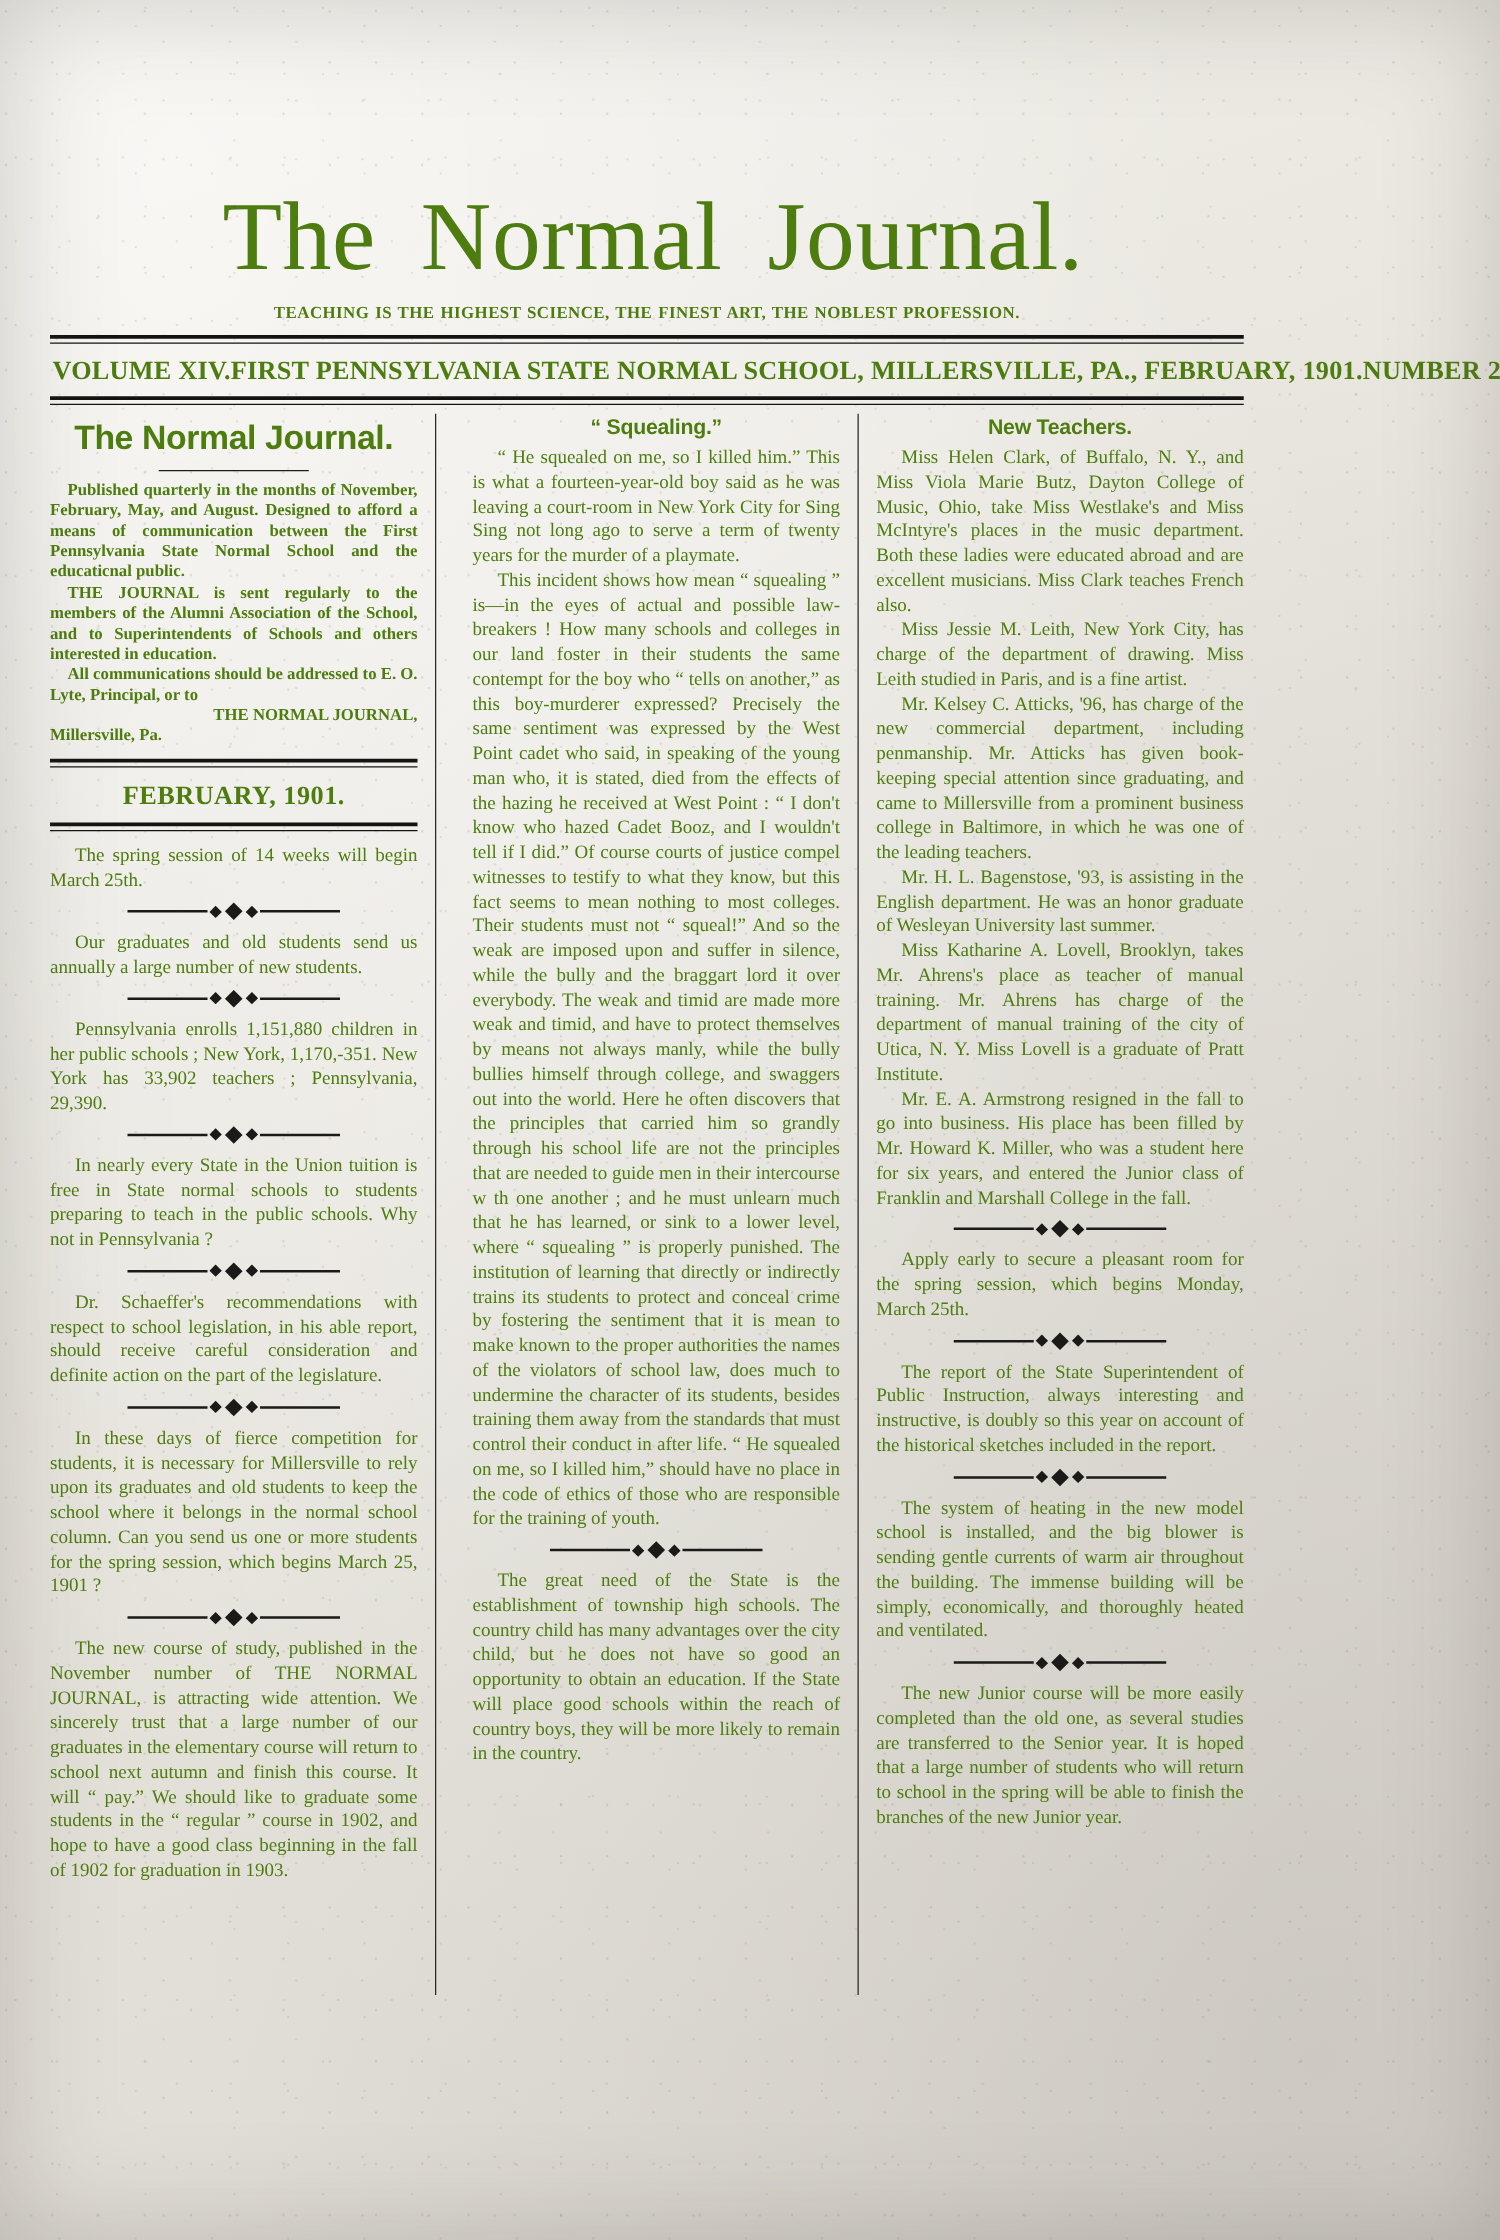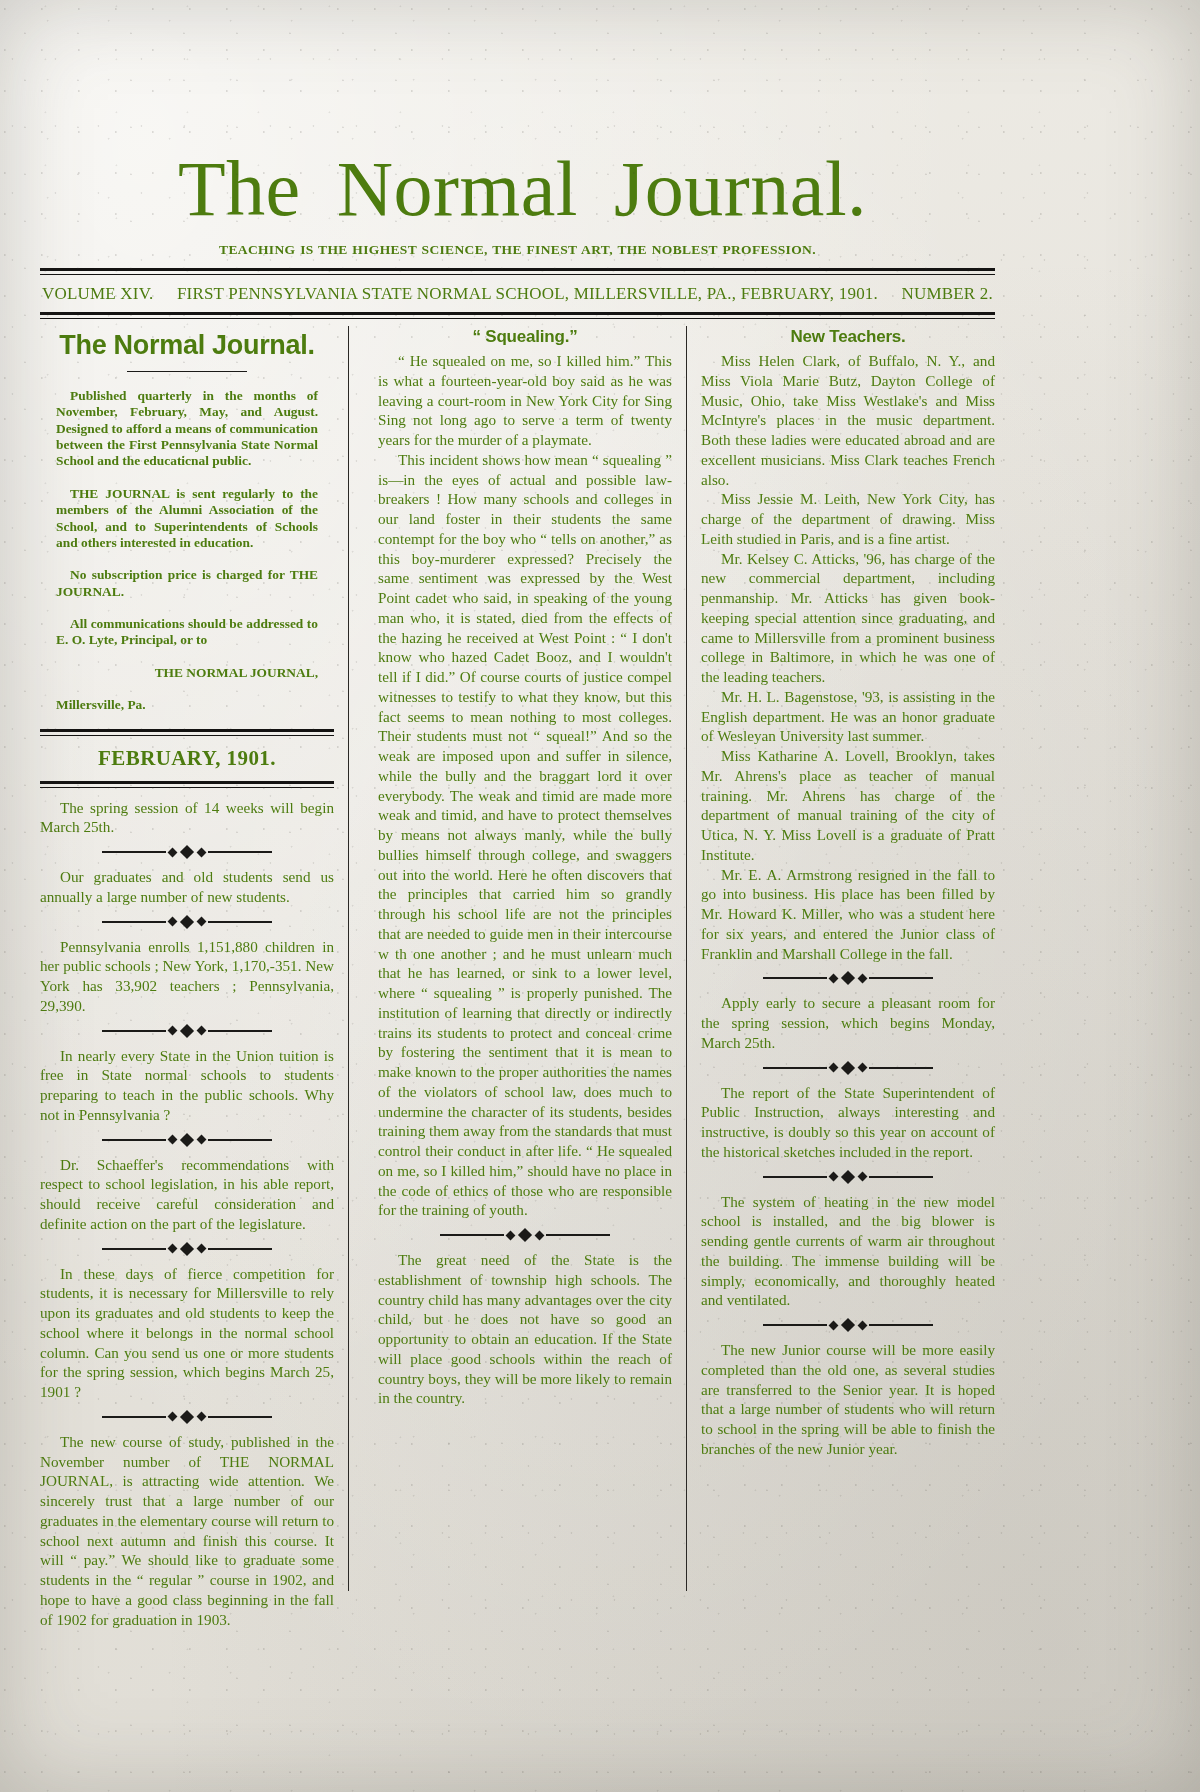--- a/index.html
+++ b/index.html
@@ -67,23 +67,24 @@
   .rule-double {
     border-top: 3px solid #141312;
     border-bottom: 1.5px solid #141312;
     height: 3px;
     margin: 0 0 0 0;
   }
   .volumeline {
     display: flex;
     justify-content: space-between;
     align-items: flex-end;
-    font-size: 17px;
+    font-size: 21px;
     padding: 9px 2px 8px 2px;
     letter-spacing: 0.2px;
+    font-weight: bold;
   }
   .sc {
     font-variant: small-caps;
   }
   .volumeline .vl-left { white-space: nowrap; }
   .volumeline .vl-mid  { white-space: nowrap; }
   .volumeline .vl-right{ white-space: nowrap; }
 
   
   .columns {
@@ -126,21 +127,21 @@
     width: 120px;
     margin: 8px auto 7px auto;
     border-top: 1.5px solid #1b1a18;
   }
   .flagtext {
     font-size: 13.4px;
     line-height: 1.22;
     text-align: justify;
     font-weight: bold;
   }
-  .flagtext p { text-indent: 14px; margin: 16px; font-family: Liberation Serif, serif; }
+  .flagtext p { text-indent: 14px; margin: 0; font-family: Liberation Serif, serif; }
   .flagtext .r { text-align: right; text-indent: 0; }
   .flagtext .r2 { text-align: left; text-indent: 0; padding-right: 4px; }
 
   .date-rule-top {
     margin-top: 10px;
     border-top: 3px solid #141312;
     border-bottom: 1.5px solid #141312;
     height: 3px;
   }
   .date-rule-bot {
@@ -231,21 +232,20 @@
       <div class="columns">
 
         <div class="col c1">
 
           <div class="flag-title">The Normal Journal.</div>
           <div class="flag-rule"></div>
 
           <div class="flagtext">
             <p>Published quarterly in the months of November, February, May, and August. Designed to afford a means of communication between the First Pennsylvania State Normal School and the educaticnal public.</p>
             <p>THE JOURNAL is sent regularly to the members of the Alumni Association of the School, and to Superintendents of Schools and others interested in education.</p>
-            <p>No subscription price is charged for THE JOURNAL.</p>
             <p>All communications should be addressed to E. O. Lyte, Principal, or to</p>
             <p class="r">THE NORMAL JOURNAL,</p>
             <p class="r2">Millersville, Pa.</p>
           </div>
 
           <div class="date-rule-top"></div>
           <div class="issue-date">FEBRUARY, 1901.</div>
           <div class="date-rule-bot"></div>
 
           <p>The spring session of 14 weeks will begin March 25th.</p>

